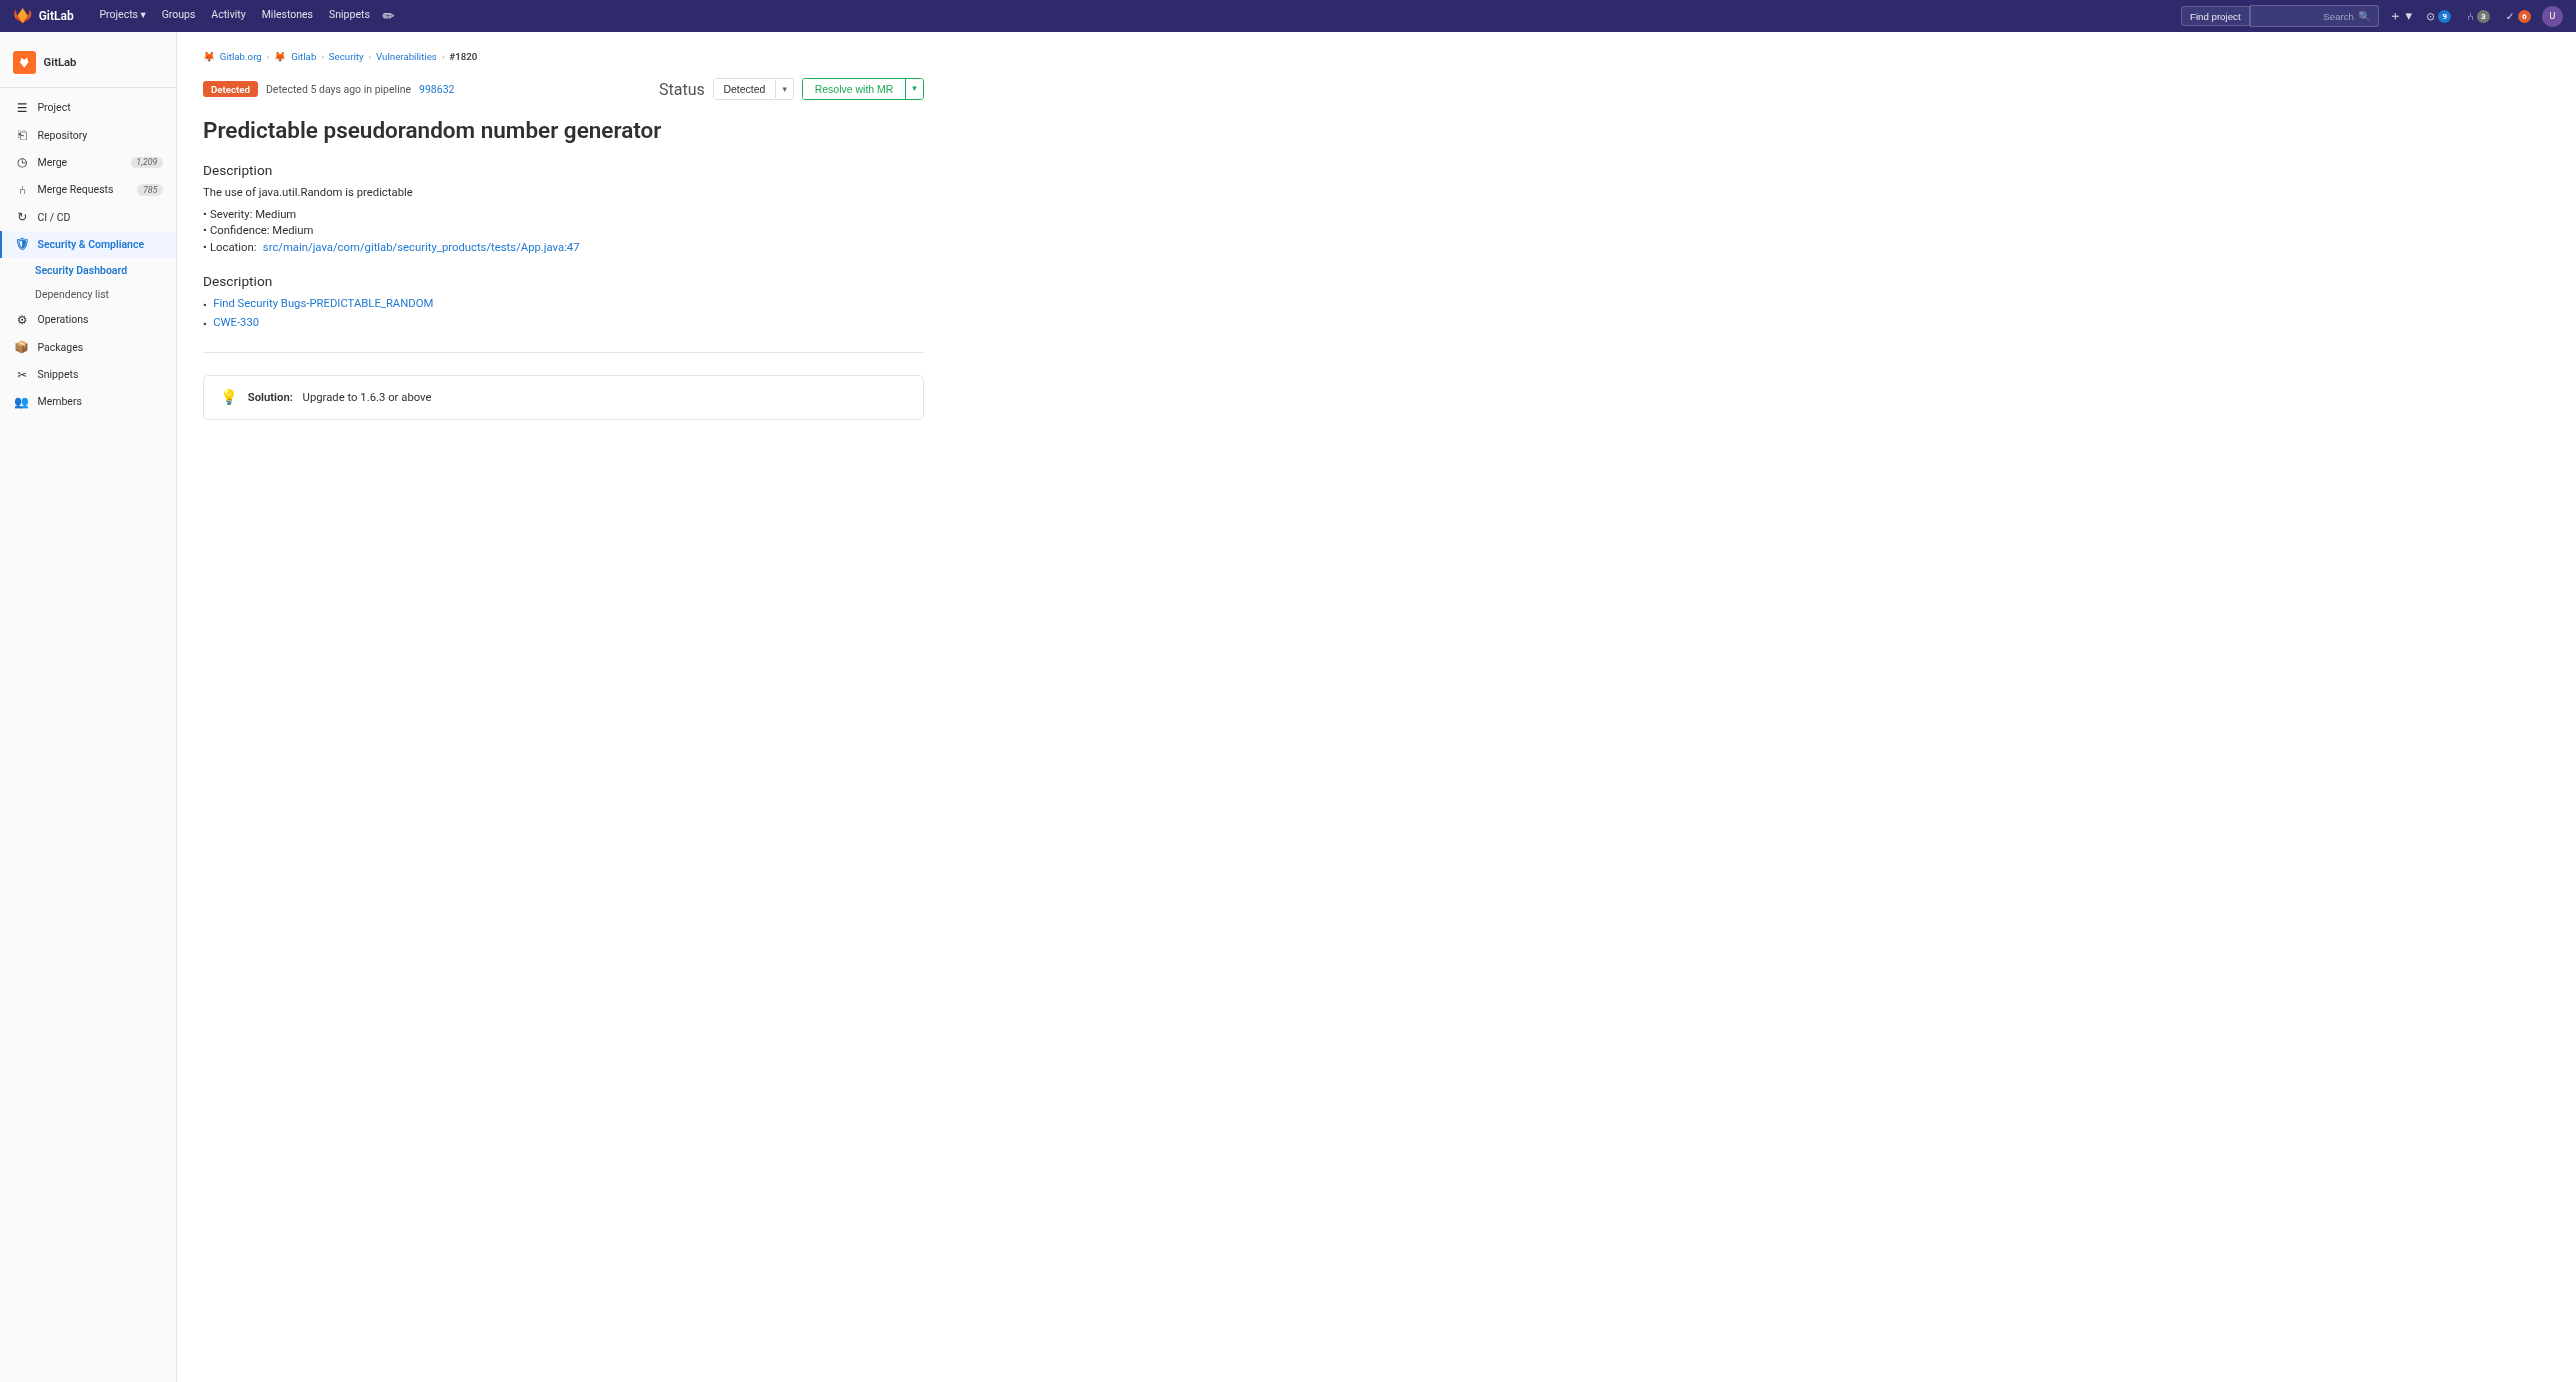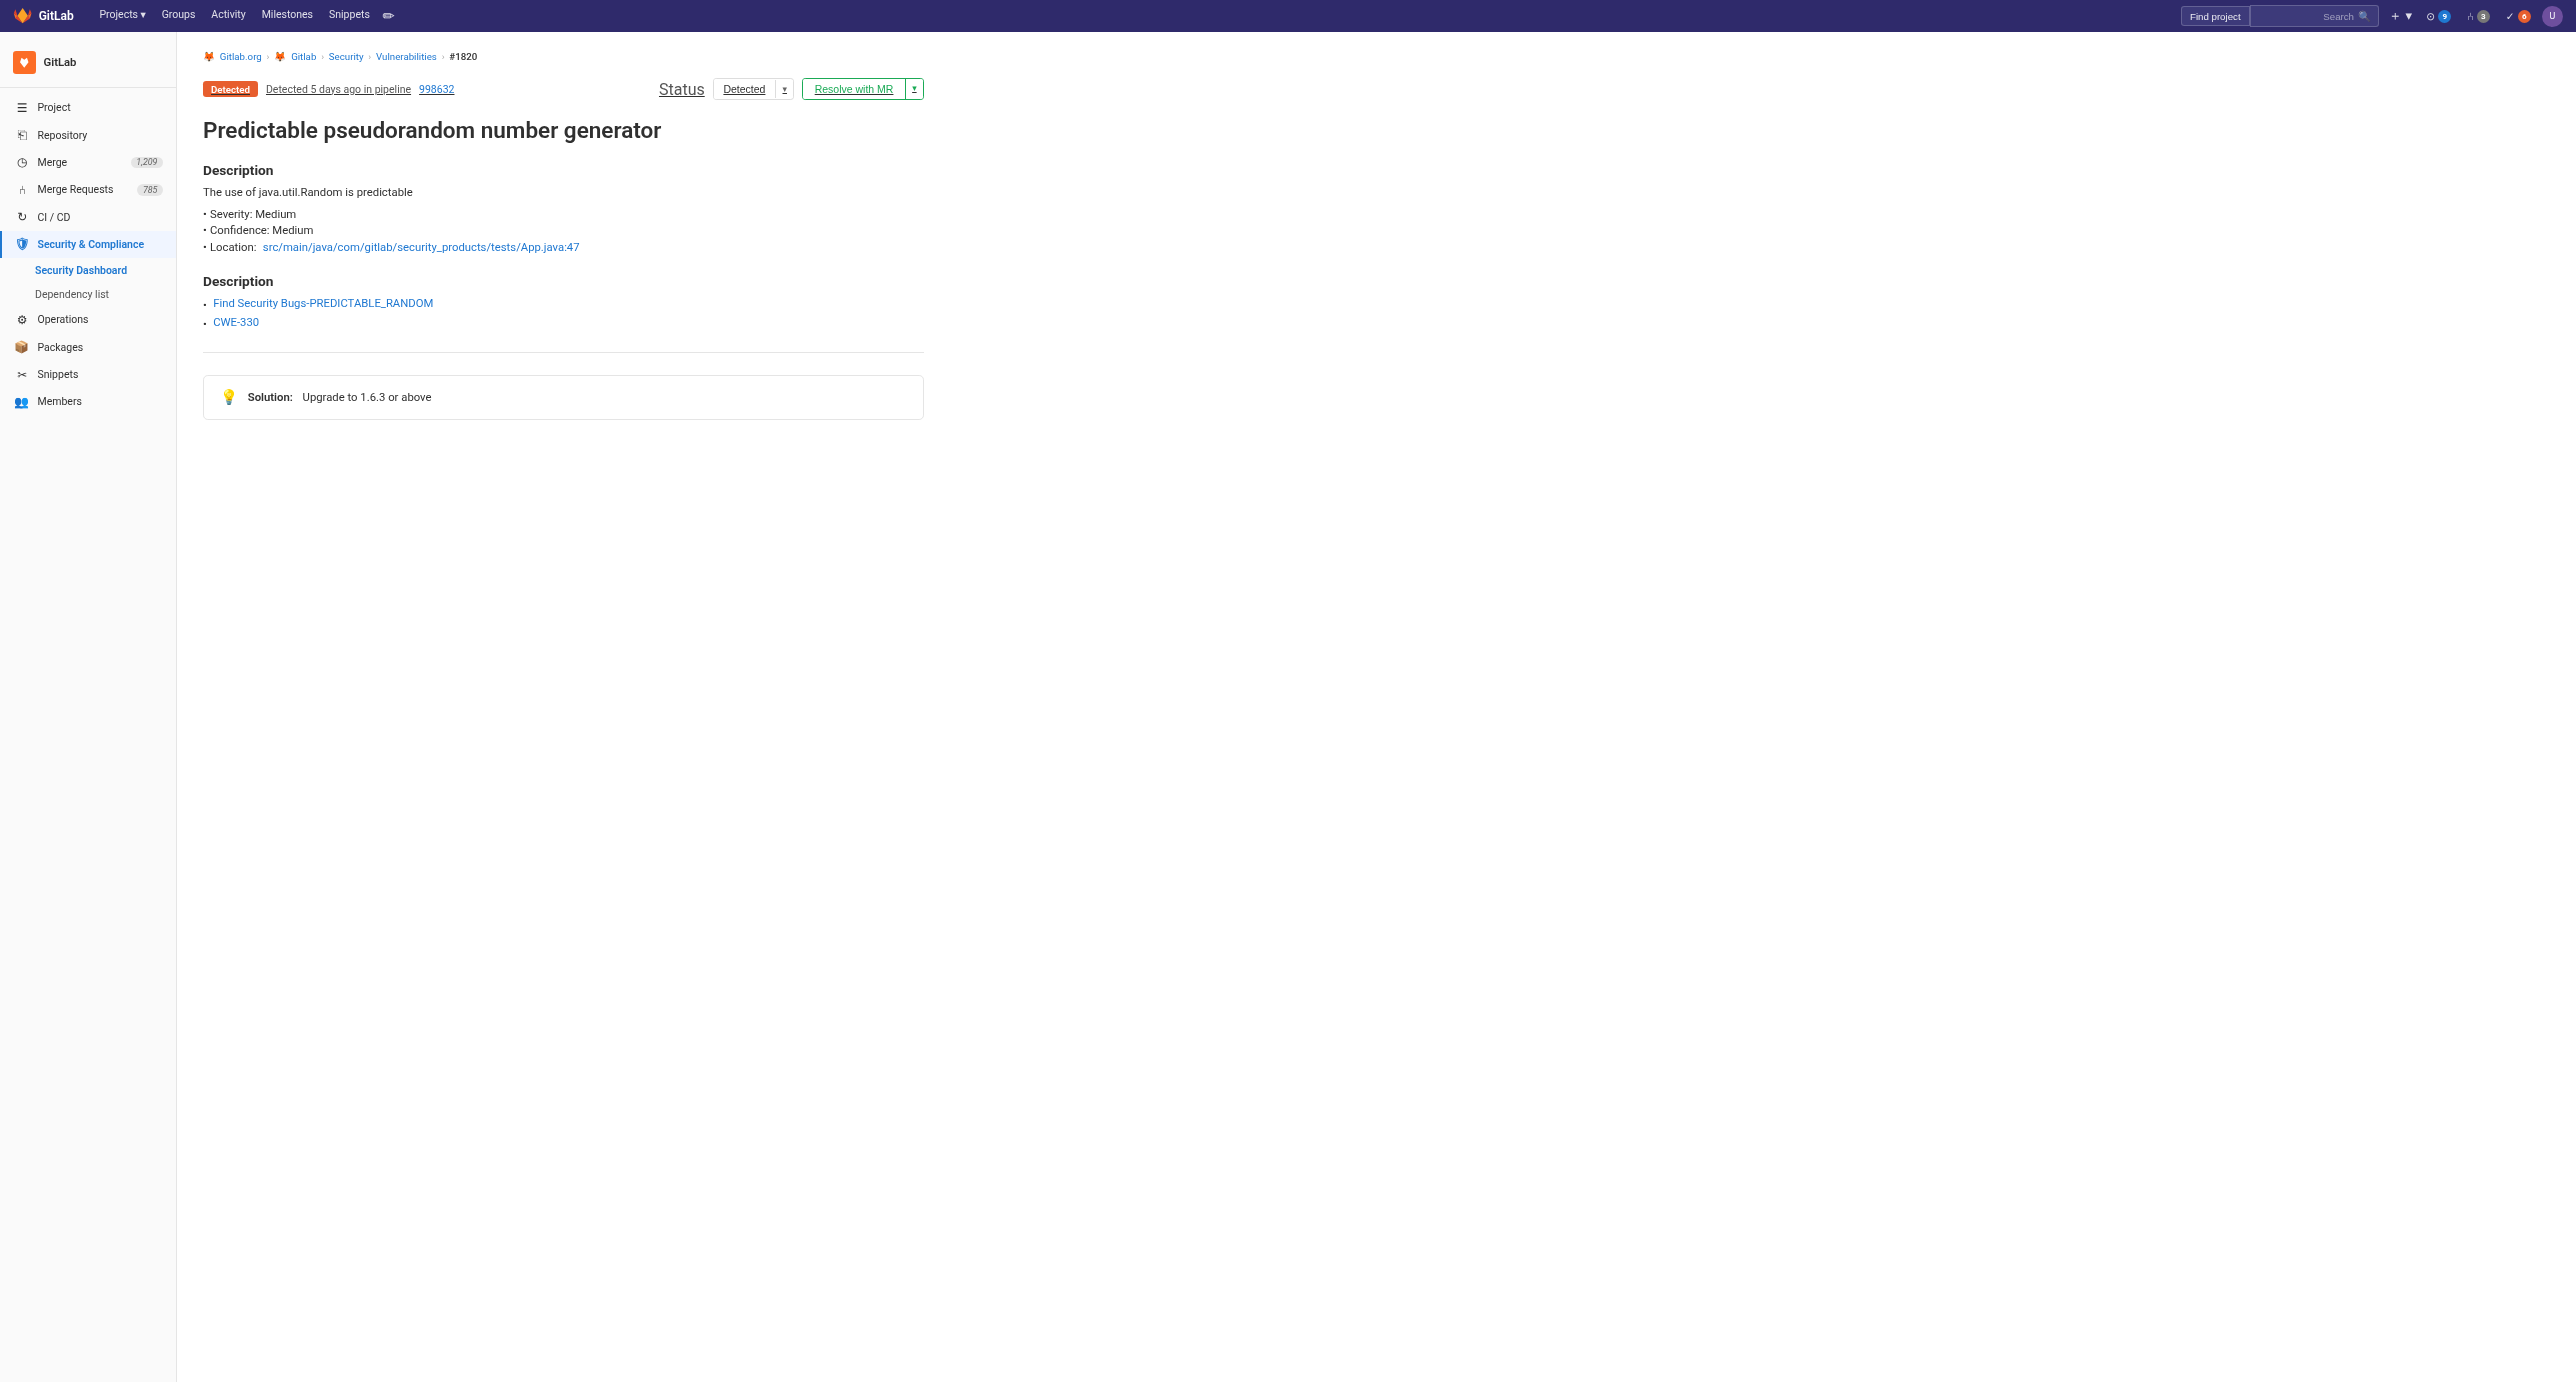--- a/index.html
+++ b/index.html
@@ -258,21 +258,20 @@
     .breadcrumb-current { color: #303030; font-weight: 500; }
 
     
     .status-bar {
       display: flex;
       align-items: center;
       justify-content: space-between;
       margin-bottom: 16px;
       flex-wrap: wrap;
       gap: 9.7px;
-      text-decoration: underline;
     }
     .status-left {
       display: flex;
       align-items: center;
       gap: 8px;
     }
     .detected-badge {
       background: #e75e2e;
       color: white;
       border-radius: 3.2px;
@@ -351,21 +350,21 @@
       font-size: 22.5px;
       font-weight: 600;
       color: #303030;
       margin-bottom: 16px;
       line-height: 1.3;
     }
 
     
     .section-title {
       font-size: 13.7px;
-      font-weight: 700;
+      font-weight: 400;
       color: #303030;
       margin-bottom: 8px;
     }
     .description-text {
       color: #303030;
       font-size: 11.3px;
       margin-bottom: 9.7px;
     }
     .bullet-item {
       color: #303030;

